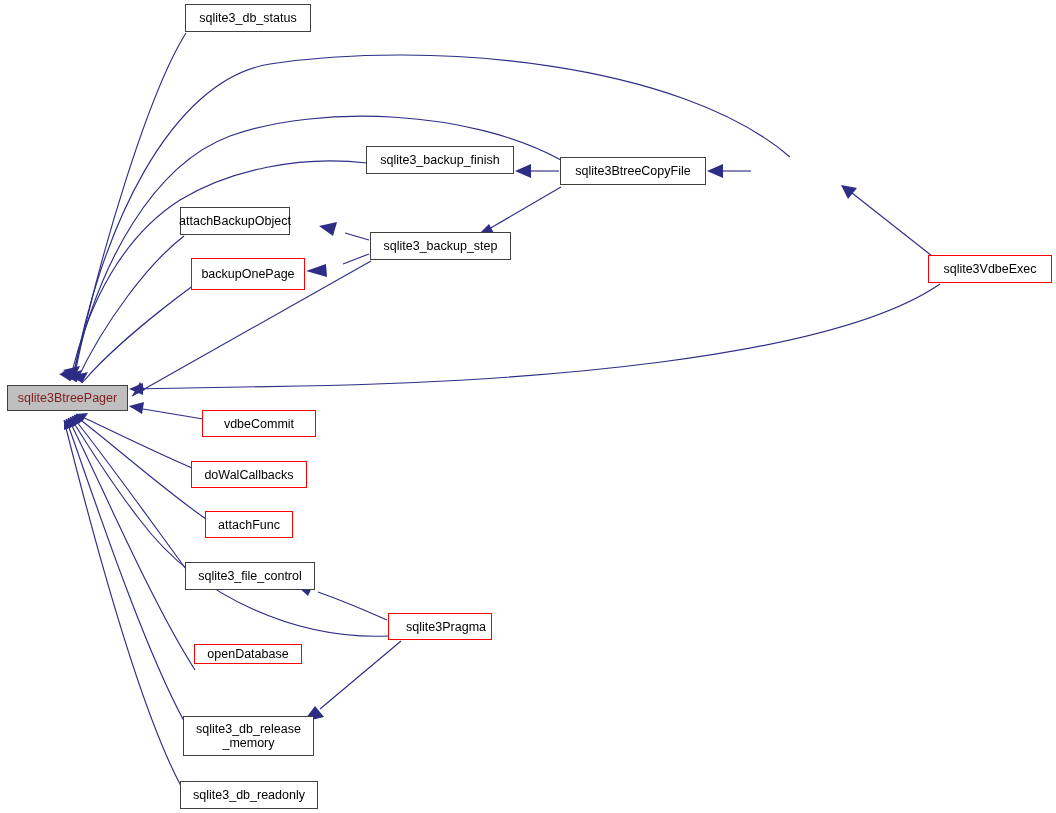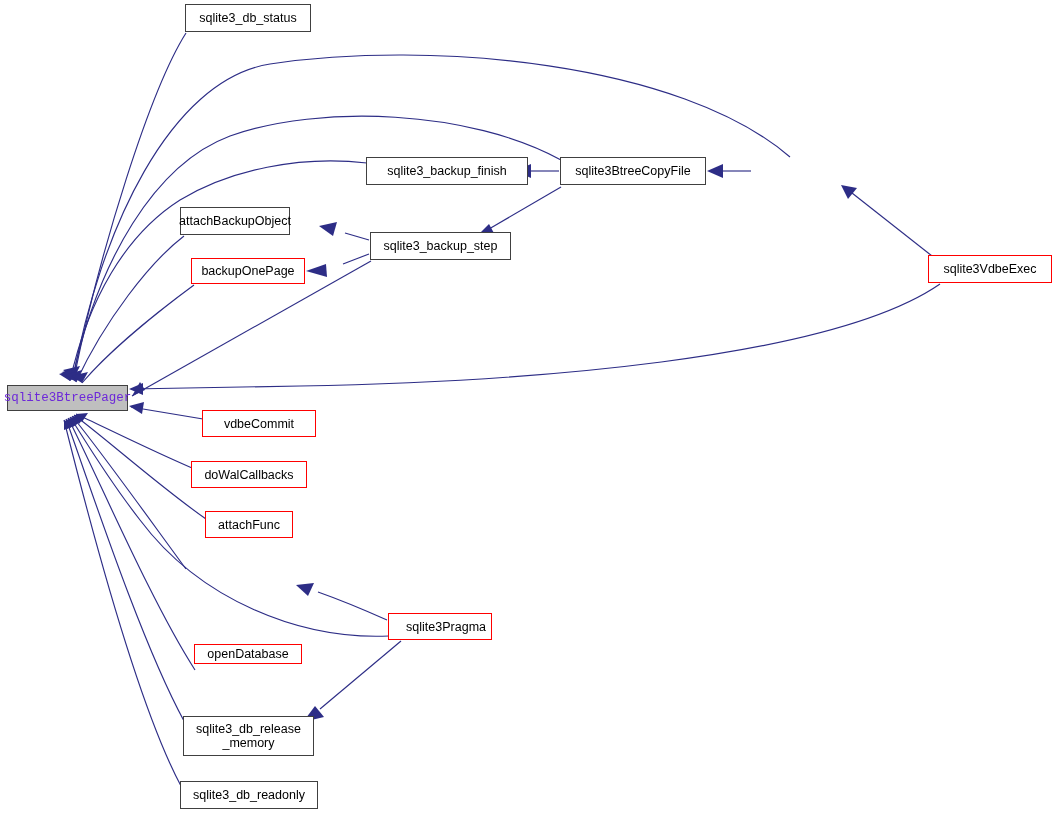--- a/index.html
+++ b/index.html
@@ -55,22 +55,21 @@
     color: #000000;
   }
   .node-box.kind-red {
     border-color: #ff0000;
     background: #ffffff;
     color: #000000;
   }
   .node-box.kind-focus {
     border-color: #404040;
     background: #bfbfbf;
-    color: #6d28d9;
-    font-family: Liberation Mono, monospace;
+    color: #7f1d1d;
   }
   .node-box .node-label {
     display: block;
     padding: 0 5px;
     white-space: pre-line;
   }
 </style>
 </head>
 <body>
 
@@ -158,57 +157,60 @@
   </svg>
 
   <div class="node-box kind-focus" style="left:7px;  top:385px; width:121px; height:26px;">
     <span class="node-label">sqlite3BtreePager</span>
   </div>
 
   <div class="node-box kind-normal" style="left:185px; top:4px; width:126px; height:28px;">
     <span class="node-label">sqlite3_db_status</span>
   </div>
 
-  <div class="node-box kind-normal" style="left:366px; top:157px; width:162px; height:28px;">
+  <div class="node-box kind-normal" style="left:366px; top:146px; width:148px; height:28px;">
     <span class="node-label">sqlite3_backup_finish</span>
   </div>
 
   <div class="node-box kind-normal" style="left:560px; top:157px; width:146px; height:28px;">
     <span class="node-label">sqlite3BtreeCopyFile</span>
   </div>
 
 
   <div class="node-box kind-red" style="left:928px; top:255px; width:124px; height:28px;">
     <span class="node-label">sqlite3VdbeExec</span>
   </div>
 
   <div class="node-box kind-normal" style="left:180px; top:207px; width:110px; height:28px;">
     <span class="node-label">attachBackupObject</span>
   </div>
 
   <div class="node-box kind-normal" style="left:370px; top:232px; width:141px; height:28px;">
     <span class="node-label">sqlite3_backup_step</span>
   </div>
 
-  <div class="node-box kind-red" style="left:191px; top:258px; width:114px; height:26px;">
+  <div class="node-box kind-red" style="left:191px; top:258px; width:114px; height:32px;">
     <span class="node-label">backupOnePage</span>
   </div>
 
   <div class="node-box kind-red" style="left:202px; top:410px; width:114px; height:27px;">
     <span class="node-label">vdbeCommit</span>
   </div>
 
   <div class="node-box kind-red" style="left:191px; top:461px; width:116px; height:27px;">
     <span class="node-label">doWalCallbacks</span>
   </div>
 
   <div class="node-box kind-red" style="left:205px; top:511px; width:88px; height:27px;">
     <span class="node-label">attachFunc</span>
   </div>
 
+  <div class="node-box kind-normal" style="left:185px; top:562px; width:130px; height:28px;">
+    <span class="node-label">sqlite3_file_control</span>
+  </div>
 
   <div class="node-box kind-red" style="left:388px; top:613px; width:104px; height:27px;justify-content:flex-end;">
     <span class="node-label">sqlite3Pragma</span>
   </div>
 
   <div class="node-box kind-red" style="left:194px; top:644px; width:108px; height:20px;">
     <span class="node-label">openDatabase</span>
   </div>
 
   <div class="node-box kind-normal" style="left:183px; top:716px; width:131px; height:40px;">

